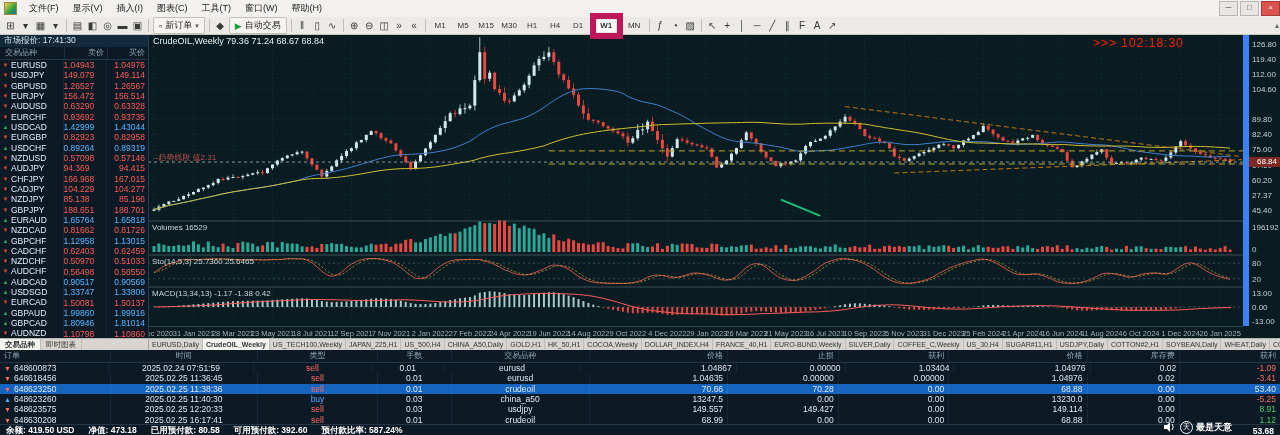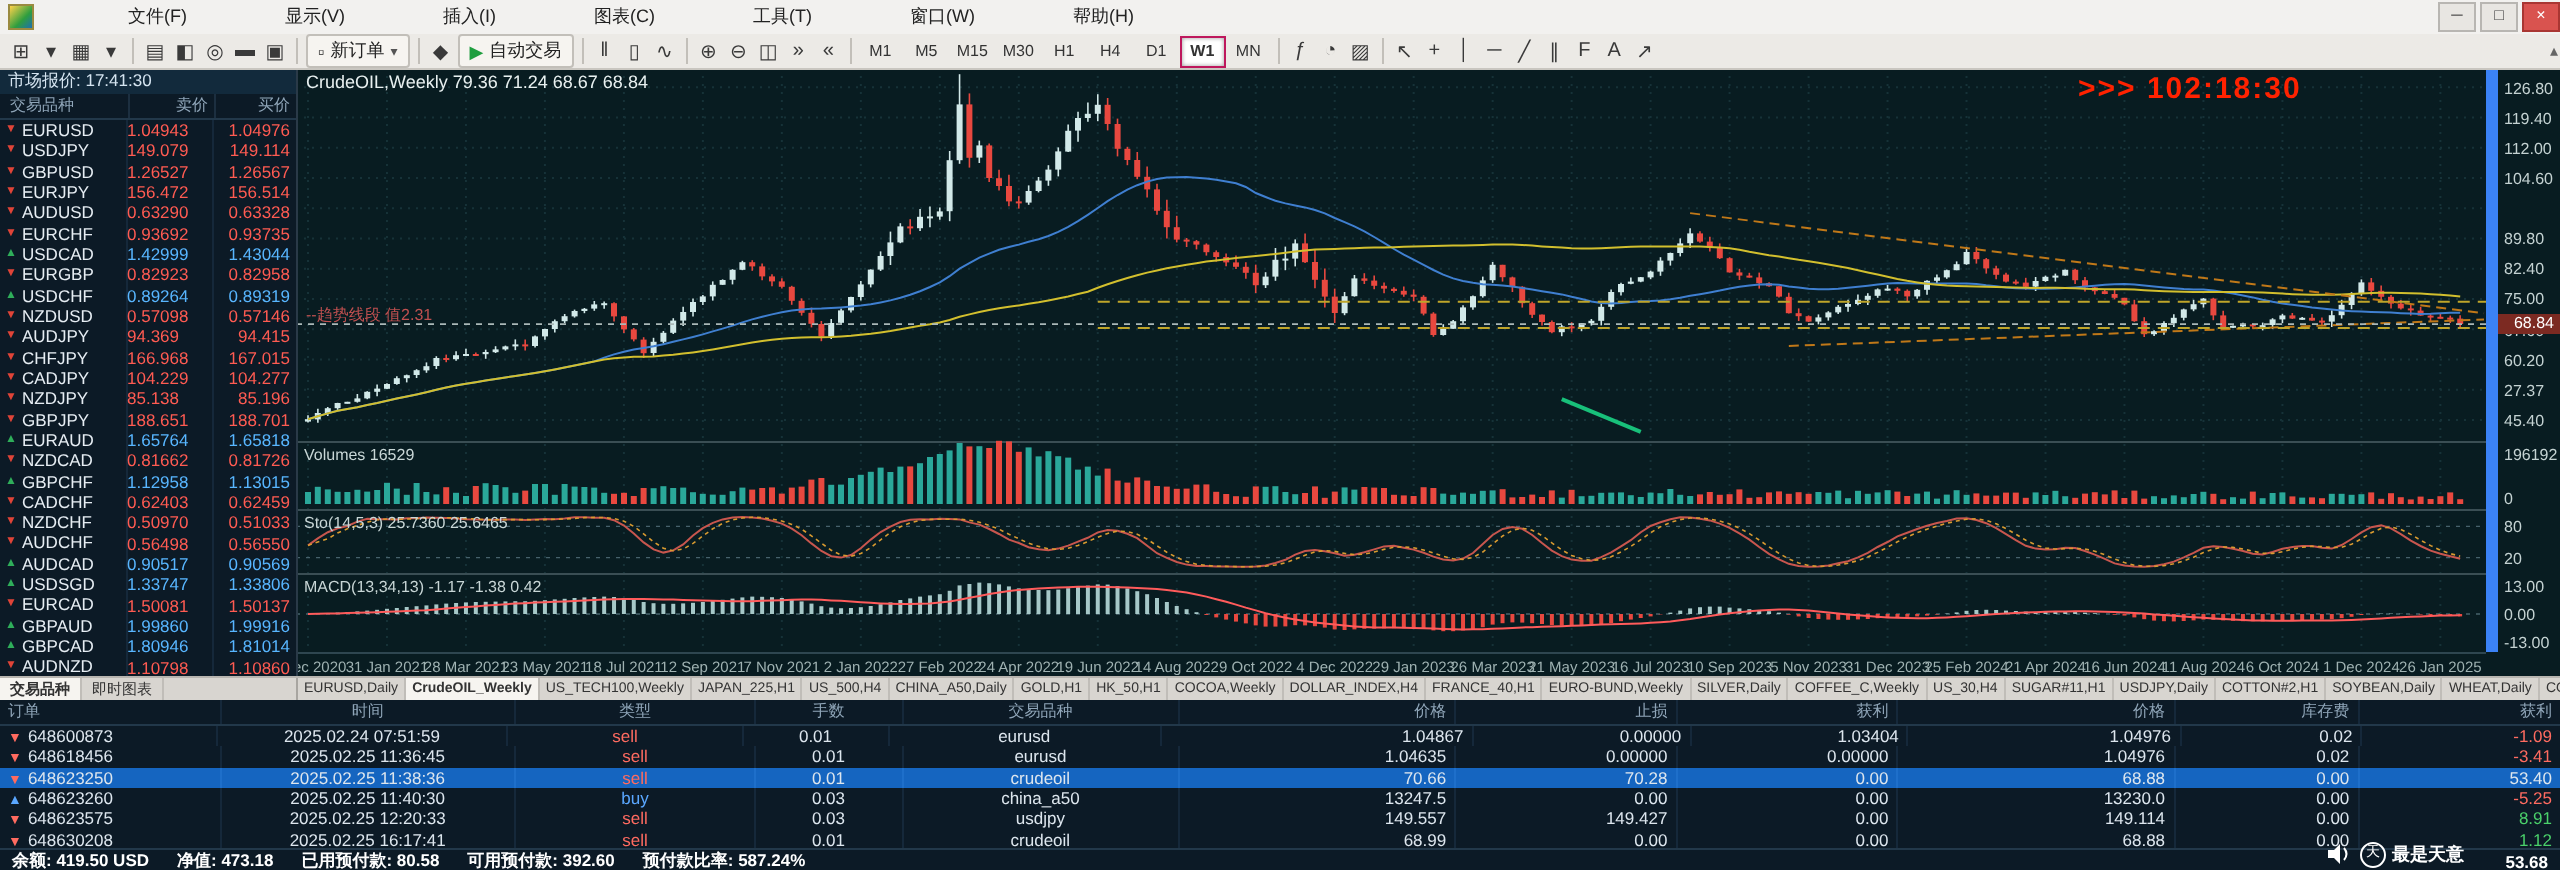--- a/index.html
+++ b/index.html
@@ -2,34 +2,34 @@
 <html><head>
 <meta charset="utf-8">
 <style>
   html,body{margin:0;padding:0;}
   body{font-family:"Liberation Sans",sans-serif;background:#777;}
   #app{position:relative;width:1280px;height:435px;overflow:hidden;background:#0c1a26;font-size:9px;-webkit-font-smoothing:antialiased;}
 
   
   .menubar{position:absolute;top:0;left:0;width:1280px;height:17px;background:#f2f1ef;border-bottom:1px solid #d8d6d2;display:flex;align-items:center;padding-left:2px;z-index:5;}
   .app-icon{width:11px;height:11px;background:linear-gradient(135deg,#ffd24a,#2e9e3e 60%,#1f6fb0);border:1px solid #9a8a40;margin:0 5px 0 2px;}
-  .menu-item{padding:1px 7px;color:#222;margin-left:35px;}
+  .menu-item{padding:1px 7px;color:#222;}
   .win-controls{margin-left:auto;display:flex;padding-right:2px;}
   .win-btn{width:17px;height:13px;margin-left:2px;border:1px solid #b8b6b2;background:#e8e6e2;font-size:8px;line-height:11px;text-align:center;color:#444;}
   .win-btn.close{background:#d9534f;color:#fff;border-color:#a93632;}
 
   
   .toolbar{position:absolute;top:17px;left:0;width:1280px;height:17px;background:#eceae6;border-bottom:1px solid #c9c6c0;display:flex;align-items:center;padding-left:3px;z-index:5;}
   .tb-icon{min-width:15px;height:15px;display:flex;align-items:center;justify-content:center;color:#3a3a3a;font-size:10px;}
   .tb-sep{width:1px;height:13px;background:#c2bfb9;margin:0 3px;}
   .tb-btn{display:flex;align-items:center;gap:3px;height:15px;padding:0 5px;border:1px solid #c2bfb9;background:#f6f4f0;border-radius:2px;margin:0 1px;color:#222;}
   .tb-btn-ic{font-size:9px;}
   .tb-caret{font-size:7px;color:#555;}
   .tf-btn{min-width:17px;height:14px;padding:0 2px;font-size:8px;display:flex;align-items:center;justify-content:center;color:#333;border:1px solid transparent;}
-  .tf-btn.active{background:#ffffff;border:1px solid #be185d;box-shadow:inset 0 0 2px #999;font-weight:bold;}
+  .tf-btn.active{background:#ffffff;border:6px solid #be185d;box-shadow:inset 0 0 2px #999;font-weight:bold;}
   .tb-collapse{margin-left:auto;margin-right:4px;color:#666;font-size:8px;}
 
   
   .market-watch{position:absolute;top:34px;left:0;width:148px;height:304px;background:#0c1a26;border-right:1px solid #2a3a48;color:#dfe7ee;z-index:4;}
   .mw-header{height:13px;line-height:13px;padding-left:4px;background:#122a3c;color:#d5e4f0;font-size:8.5px;}
   .mw-cols{display:flex;height:12px;line-height:12px;color:#8fa5b8;font-size:8px;border-bottom:1px solid #22384a;}
   .mw-rows{height:279px;overflow:hidden;}
   .mw-row{display:flex;height:10.33px;line-height:10.5px;font-size:8.5px;}
   .mw-sym{width:64px;padding-left:2px;display:flex;align-items:center;gap:2px;color:#e6edf3;}
   .mw-arrow{font-size:6px;width:7px;display:inline-block;text-align:center;}
@@ -43,21 +43,21 @@
 
   
   .chart-area{position:absolute;top:34px;left:148px;width:1132px;height:304px;background:#081c21;}
   #chart-svg{position:absolute;top:0;left:0;display:block;}
   .price-scale{position:absolute;top:0;left:1095px;width:37px;height:292px;border-left:6px solid #3b82f6;background:#081c21;}
   .scale-label{position:absolute;left:3px;font-size:8px;color:#c4d2d2;white-space:nowrap;}
   .price-badge{position:absolute;left:0;width:36px;background:#7c2a22;color:#fff;font-size:8px;line-height:10px;text-align:center;z-index:2;}
   .date-axis{position:absolute;top:292px;left:0;width:1095px;height:12px;border-top:1px solid #2e4650;}
   .date-label{position:absolute;top:2px;width:56px;margin-left:-28px;text-align:center;font-size:7.5px;color:#9fb2b2;white-space:nowrap;}
   .chart-title{position:absolute;top:2px;left:5px;color:#e8f0f0;font-size:9px;z-index:3;}
-  .countdown{position:absolute;top:2px;left:891px;color:#ff2200;font-size:15px;font-weight:bold;letter-spacing:1px;z-index:3;}
+  .countdown{position:absolute;top:2px;left:945px;color:#ff2200;font-size:12px;font-weight:normal;letter-spacing:1px;z-index:3;}
   .annotation{position:absolute;left:5px;color:#c05050;font-size:8px;z-index:3;}
   .pane-label{position:absolute;left:4px;color:#c8d6d6;font-size:8px;z-index:3;}
   .lbl-vol{top:189px;} .lbl-sto{top:223px;} .lbl-macd{top:255px;}
 
   
   .tabs-row{position:absolute;top:338px;left:0;width:1280px;height:12px;background:#d8d5d0;display:flex;border-top:1px solid #b8b5b0;z-index:4;}
   .mw-tabs{width:148px;display:flex;border-right:1px solid #a8a5a0;}
   .mini-tab{padding:0 5px;font-size:7.5px;line-height:11px;color:#333;border-right:1px solid #c0bdb8;white-space:nowrap;}
   .mini-tab.active{background:#f6f4f0;font-weight:bold;}
   .chart-tabs{display:flex;flex:1;overflow:hidden;}

